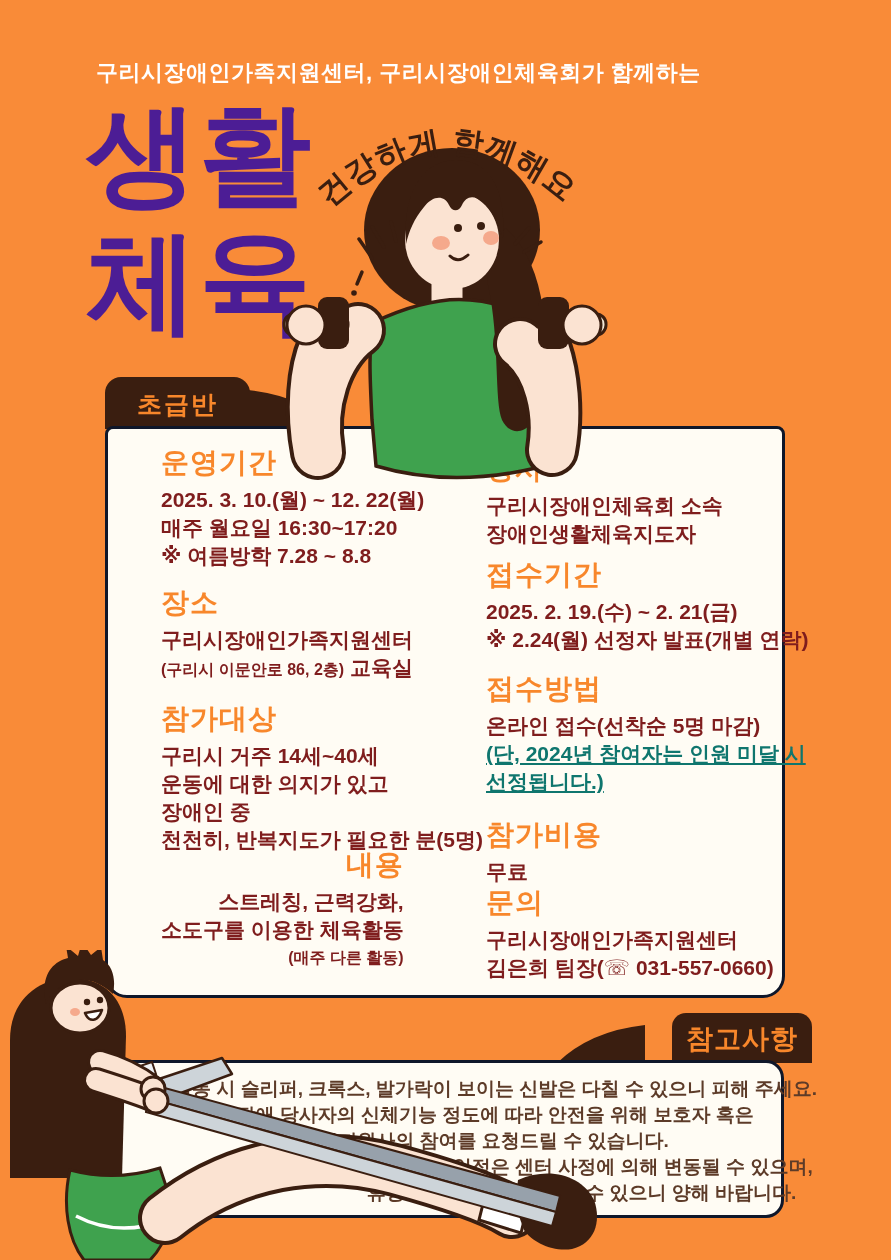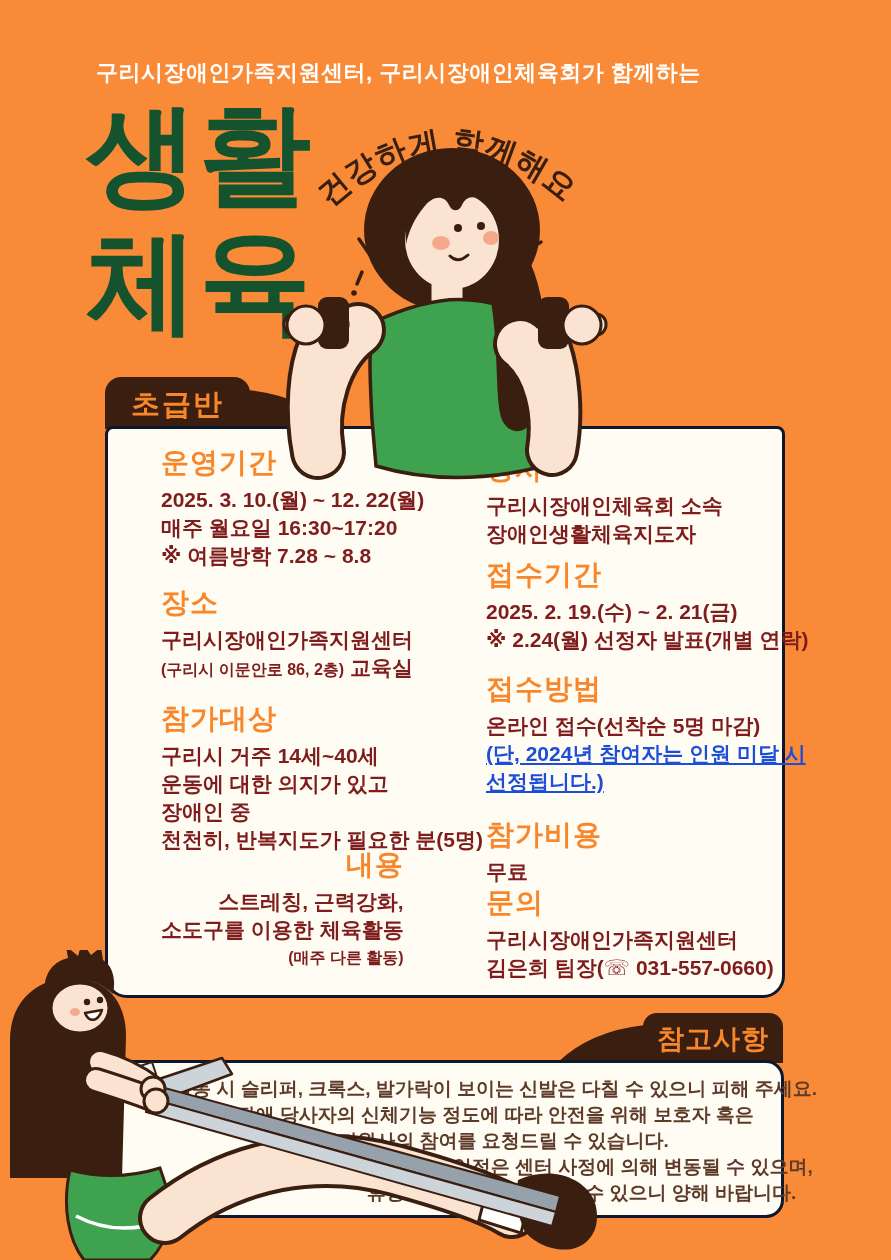--- a/index.html
+++ b/index.html
@@ -5,41 +5,41 @@
   html,body{margin:0;padding:0;}
   body{font-family:"Liberation Sans","DejaVu Sans",sans-serif;}
   .poster{position:relative;width:891px;height:1260px;background:#F98B38;overflow:hidden;text-decoration:underline;}
 
   .abs{position:absolute;}
 
   
   .subtitle{left:96px;top:58px;color:#FFFFFF;font-size:22px;font-weight:bold;letter-spacing:.5px;white-space:nowrap;}
 
   
-  .title-block{color:#14532d;font-weight:900;font-size:112px;line-height:1.13;letter-spacing:1px;white-space:nowrap;}
+  .title-block{color:#4c1d95;font-weight:900;font-size:112px;line-height:1.13;letter-spacing:1px;white-space:nowrap;}
   .title-left{left:86px;top:92px;}
   .title-right{left:560px;top:92px;}
 
   
   .badge{background:#3A1E10;color:#F8872B;font-weight:bold;text-align:center;z-index:1;}
-  .badge-class{left:105px;top:377px;width:145px;height:52px;border-radius:16px 16px 0 0;font-size:29px;line-height:54px;letter-spacing:2px;}
-  .badge-notes{left:643px;top:1013px;width:140px;height:50px;border-radius:14px 14px 0 0;font-size:27px;line-height:52px;letter-spacing:1px;}
+  .badge-class{left:105px;top:377px;width:145px;height:52px;border-radius:16px 16px 0 0;font-size:25px;line-height:54px;letter-spacing:2px;}
+  .badge-notes{left:672px;top:1013px;width:140px;height:50px;border-radius:14px 14px 0 0;font-size:27px;line-height:52px;letter-spacing:1px;}
   .wedge{z-index:1;}
 
   
   .card{background:#FFFCF4;border:3px solid #0f172a;z-index:2;}
   .card-main{left:105px;top:426px;width:674px;height:566px;border-radius:8px 8px 22px 22px;}
   .card-notes{left:109px;top:1060px;width:669px;height:152px;border-radius:18px;}
 
   
   .sec{position:absolute;white-space:nowrap;}
   .sec h3{margin:0 0 7px 0;font-size:28px;line-height:32px;color:#F8872B;letter-spacing:1px;}
   .sec .ln{font-size:21px;line-height:28px;color:#7f1d1d;font-weight:bold;}
   .sec .small{font-size:16px;}
-  .sec .hl{color:#1d4ed8;text-decoration:underline;}
+  .sec .hl{color:#0f766e;text-decoration:underline;}
   .col-l{left:53px;}
   .col-r{left:378px;}
 
   
   .notes-text{left:0;top:13px;width:100%;}
   .note-ln{font-size:19px;line-height:26px;color:#5D3B28;font-weight:bold;text-align:center;white-space:nowrap;}
   .shift-a{transform:translateX(38px);}
   .shift-b{transform:translateX(135px);}
 
   .illu{z-index:3;pointer-events:none;}

